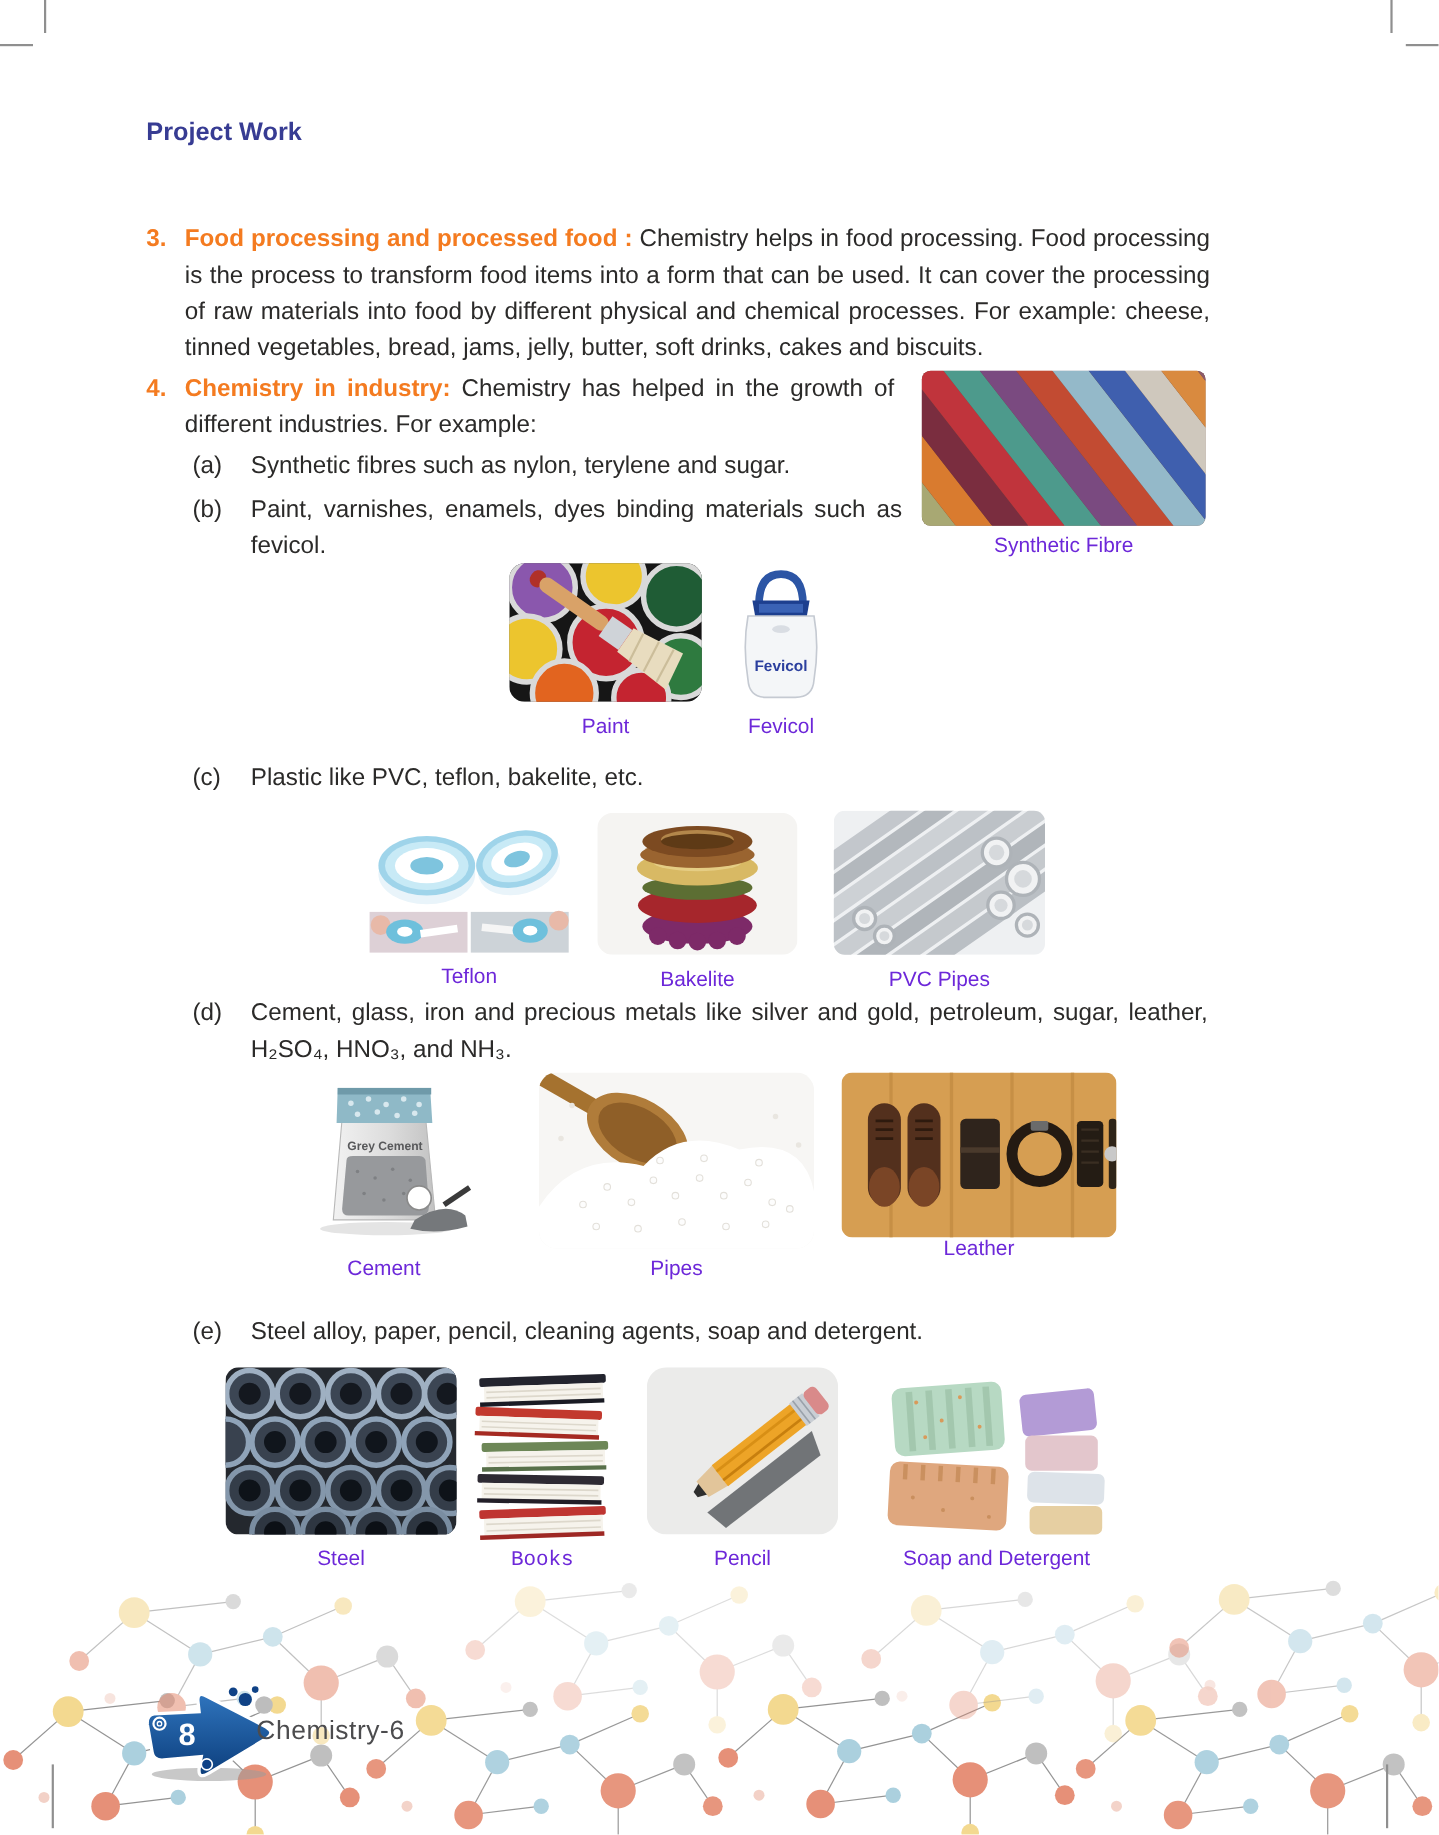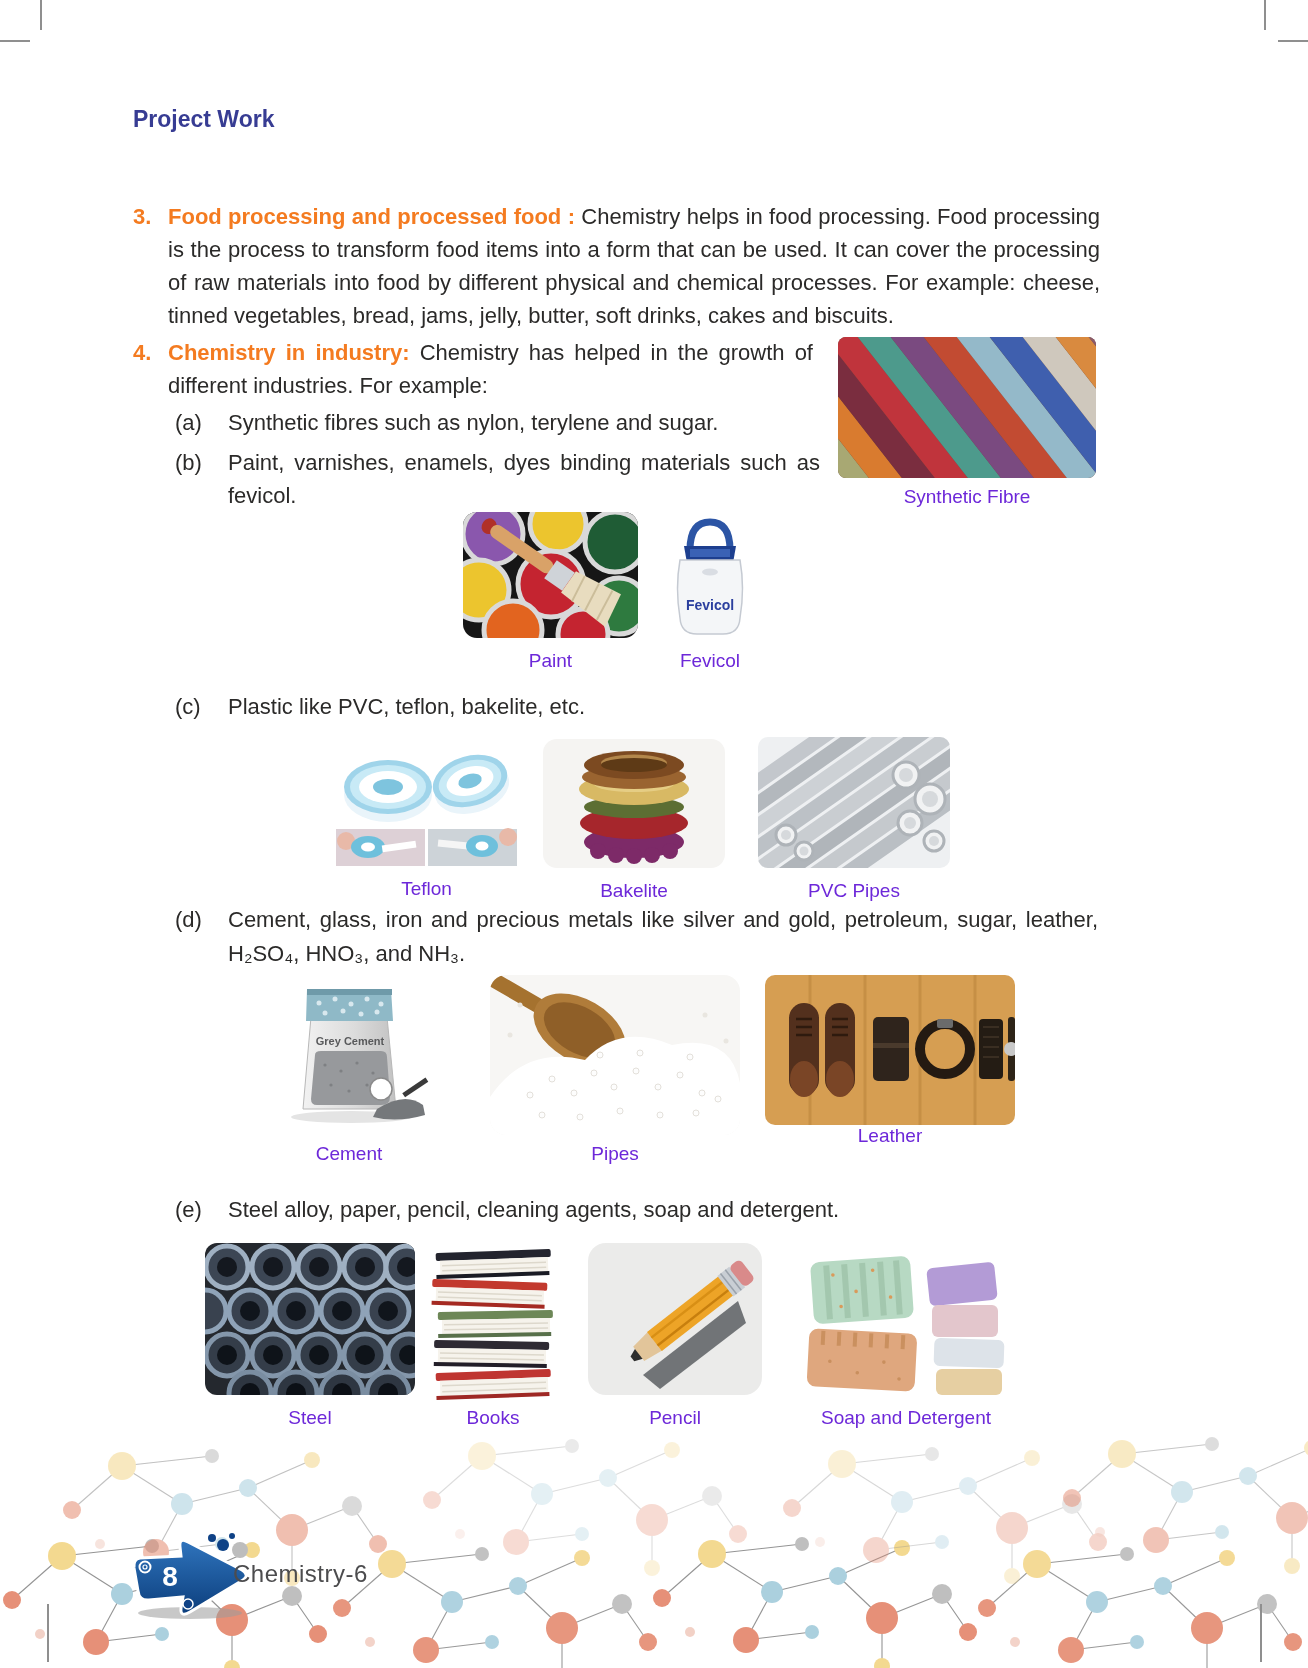--- a/index.html
+++ b/index.html
@@ -410,21 +410,21 @@
           <circle cx="137" cy="150" r="21" fill="#2e3641" stroke="#7a8da1" stroke-width="5"></circle>
             <circle cx="137" cy="150" r="10" fill="#0c1016"></circle>
           <circle cx="183" cy="150" r="21" fill="#2e3641" stroke="#7a8da1" stroke-width="5"></circle>
             <circle cx="183" cy="150" r="10" fill="#0c1016"></circle>
         </g>
       </g>
     </svg>
     <figcaption class="figcap" style="margin-top:12px;">Steel</figcaption>
   </figure>
 
-  <figure class="fig" style="left:428px;top:1243px;">
+  <figure class="fig" style="left:428px;top:1243px;font-family:Liberation Mono, monospace;">
     <svg width="130" height="157" viewBox="0 0 130 157">
       <g transform="rotate(-2 65 20)">
         <rect x="8" y="8" width="115" height="8" rx="2" fill="#23242e"></rect>
         <rect x="12" y="16" width="108" height="15" fill="#f6f3ec"></rect>
         <line x1="14" y1="21" x2="118" y2="21" stroke="#ddd8cc" stroke-width="1.5"></line>
         <line x1="14" y1="26" x2="118" y2="26" stroke="#ddd8cc" stroke-width="1.5"></line>
         <rect x="8" y="30" width="113" height="4" fill="#1a1b24"></rect>
       </g>
       <g transform="rotate(2 65 50)">
         <rect x="4" y="38" width="115" height="8" rx="2" fill="#c2392e"></rect>

